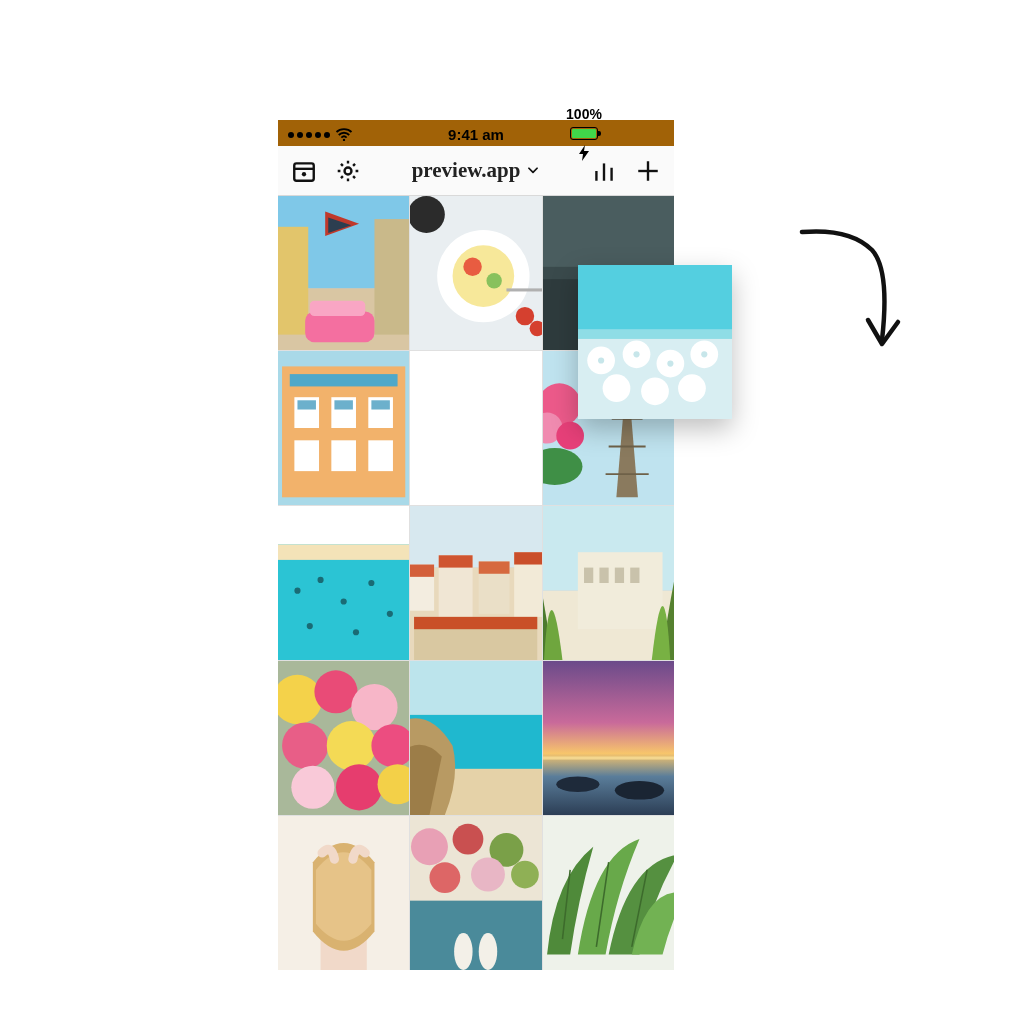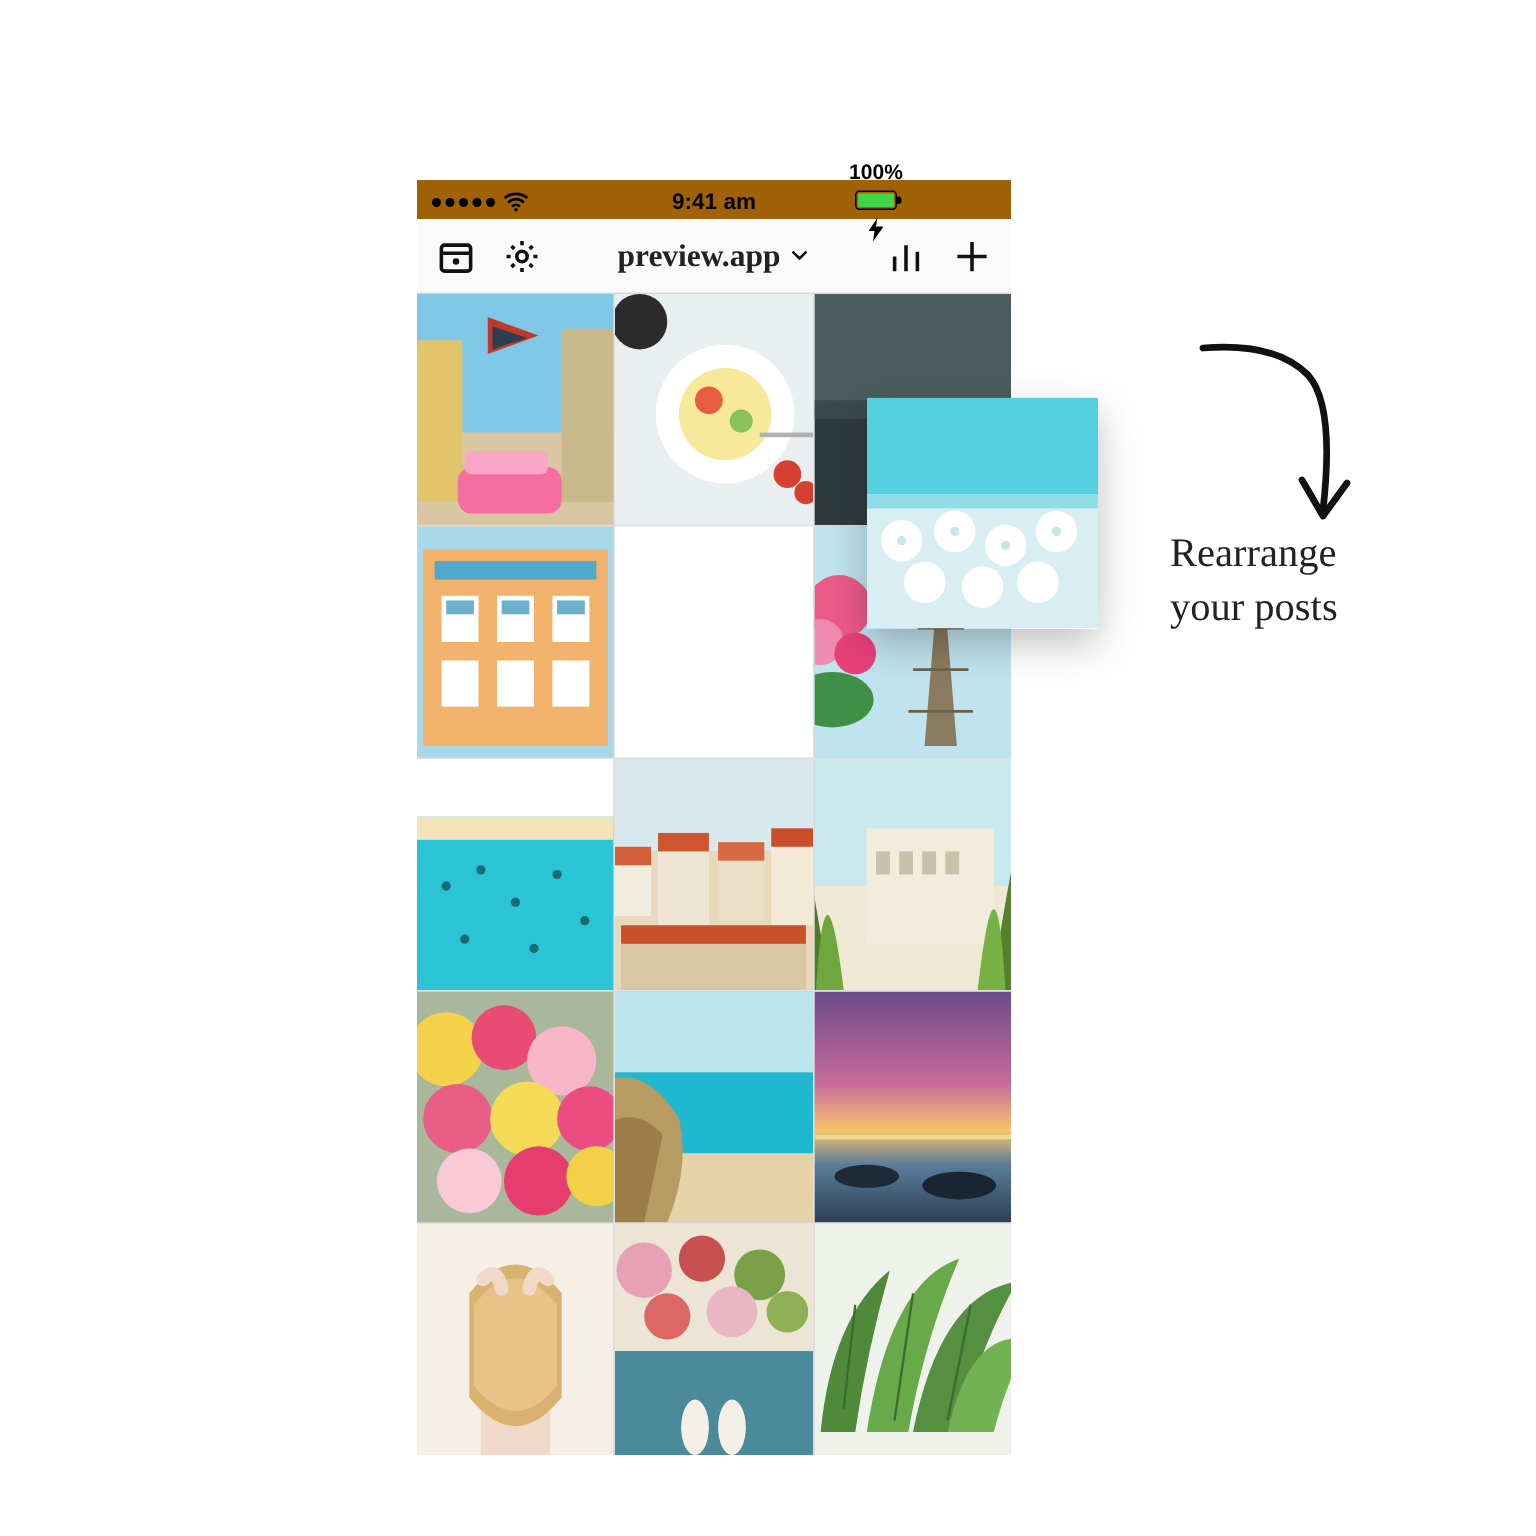--- a/index.html
+++ b/index.html
@@ -423,19 +423,15 @@
       </svg>
     </div>
 
   </div>
 
   <div class="annot">
     <svg class="arrow-svg" viewBox="0 0 120 150">
       <path d="M12 12 Q60 8 82 30 Q100 50 92 120"></path>
       <path d="M78 100 L92 124 L108 102"></path>
     </svg>
-    <div class="annot-text">
-      <div>Rearrange</div>
-      <div>your posts</div>
-    </div>
   </div>
 
 </div>
 
 </body></html>

